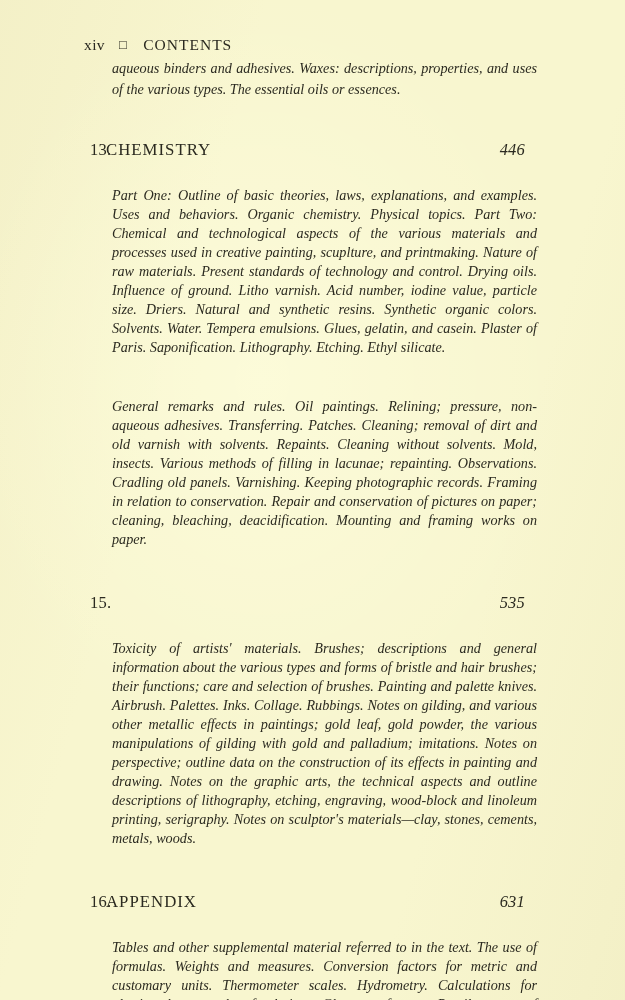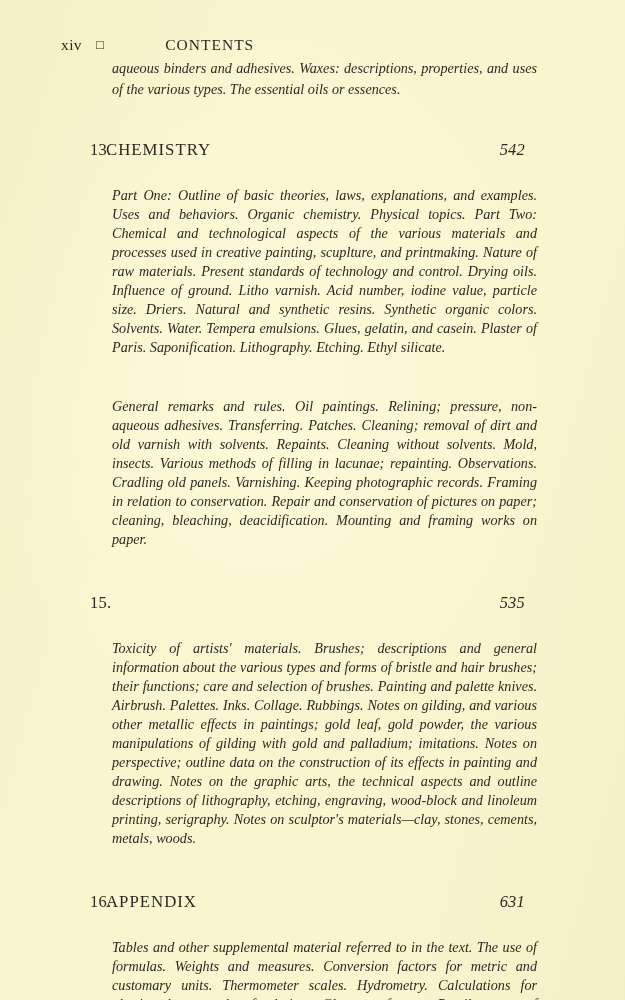--- a/index.html
+++ b/index.html
@@ -30,21 +30,21 @@
     z-index: 1;
     width: 625px;
     height: 1000px;
     box-sizing: border-box;
     padding: 0;
   }
 
   
   .running-head {
     position: absolute;
-    left: 61px;
+    left: 84px;
     top: 36px;
     display: flex;
     align-items: baseline;
     font-size: 15.5px;
     letter-spacing: 0.4px;
     color: #2a2920;
     justify-content: center;
   }
   .rh-folio {
     font-size: 15.5px;
@@ -52,21 +52,20 @@
   }
   .rh-sep {
     font-size: 13px;
     margin-right: 16px;
     position: relative;
     top: -1px;
   }
   .rh-title {
     font-size: 15.5px;
     letter-spacing: 1.0px;
-    margin-left: 45px;
   }
 
   
   .content {
     position: absolute;
     left: 0;
     top: 58px;
     width: 557px;
   }
 
@@ -147,21 +146,21 @@
   <div class="content">
 
     <p class="lead-para">aqueous binders and adhesives. Waxes: descriptions, properties, and uses of the various types. The essential oils or essences.</p>
 
     <div class="gap-lead-to-13"></div>
 
     <div class="entry">
       <div class="entry-head">
         <span class="ch-num">13.</span>
         <span class="ch-title">CHEMISTRY</span>
-        <span class="ch-page">542</span>
+        <span class="ch-page">446</span>
       </div>
       <div class="gap-head-to-desc"></div>
       <p class="entry-desc">Part One: Outline of basic theories, laws, explanations, and examples. Uses and behaviors. Organic chemistry. Physical topics. Part Two: Chemical and technological aspects of the various materials and processes used in creative painting, scuplture, and printmaking. Nature of raw materials. Present standards of technology and control. Drying oils. Influence of ground. Litho varnish. Acid number, iodine value, particle size. Driers. Natural and synthetic resins. Synthetic organic colors. Solvents. Water. Tempera emulsions. Glues, gelatin, and casein. Plaster of Paris. Saponification. Lithography. Etching. Ethyl silicate.</p>
     </div>
 
     <div class="gap-entry"></div>
 
     <div class="entry">
       <div class="gap-head-to-desc"></div>
       <p class="entry-desc">General remarks and rules. Oil paintings. Relining; pressure, non-aqueous adhesives. Transferring. Patches. Cleaning; removal of dirt and old varnish with solvents. Repaints. Cleaning without solvents. Mold, insects. Various methods of filling in lacunae; repainting. Observations. Cradling old panels. Varnishing. Keeping photographic records. Framing in relation to conservation. Repair and conservation of pictures on paper; cleaning, bleaching, deacidification. Mounting and framing works on paper.</p>

